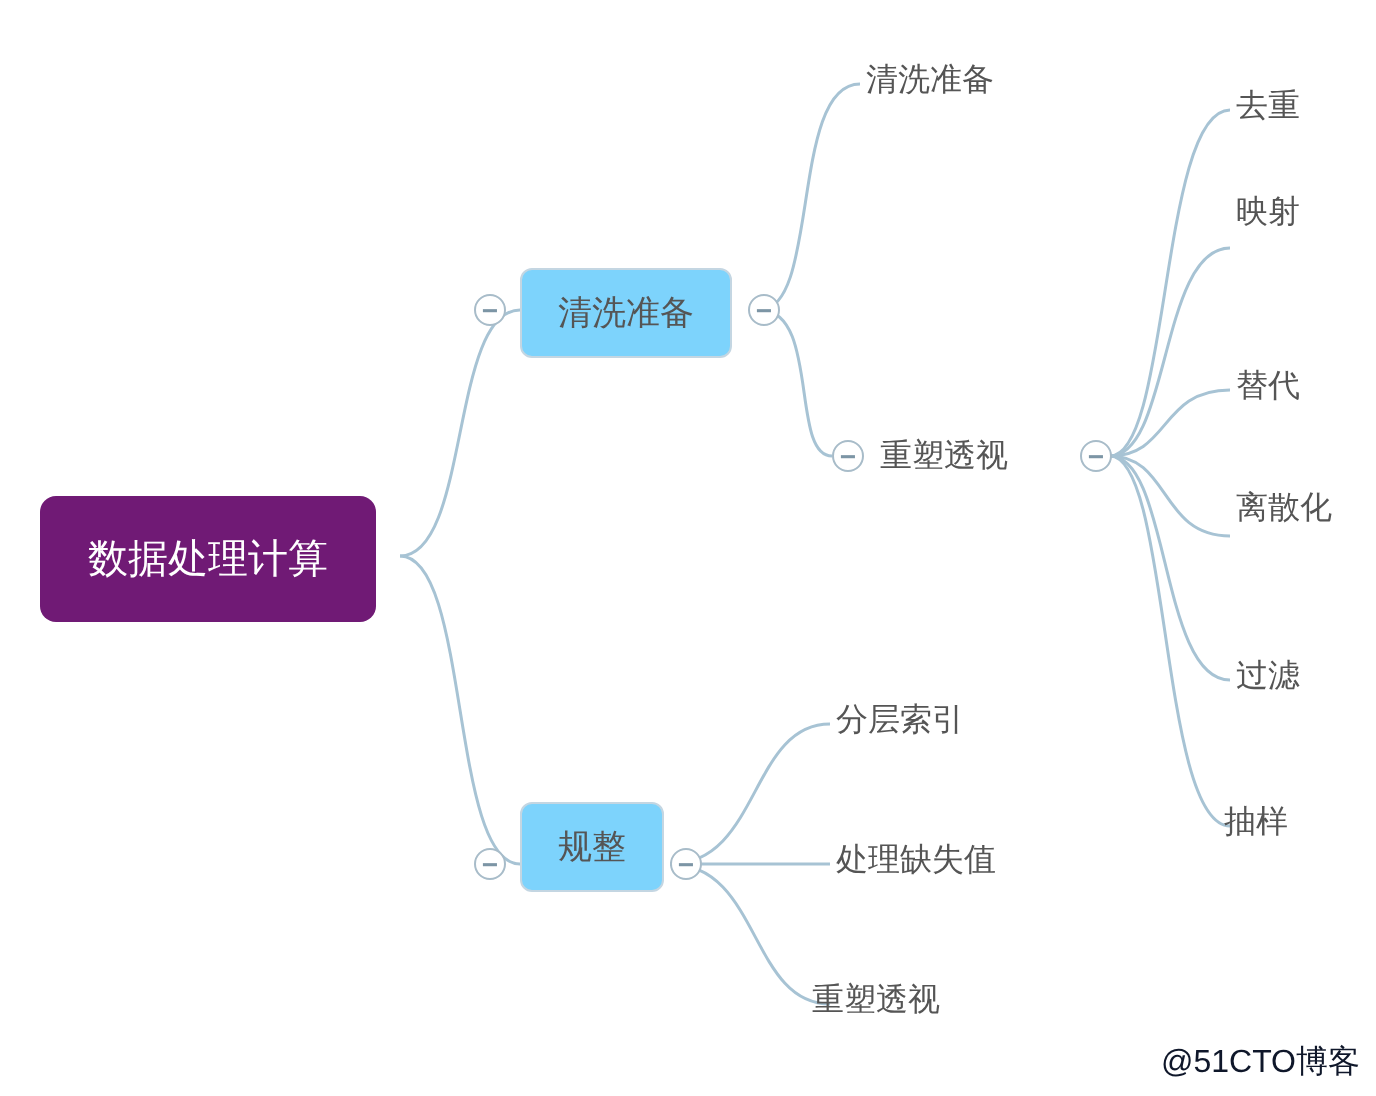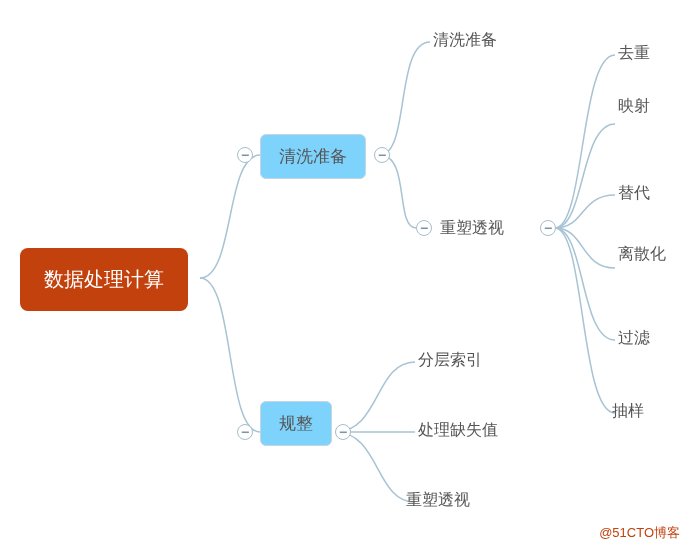--- a/index.html
+++ b/index.html
@@ -1,22 +1,22 @@
 <!DOCTYPE html>
 <html><head>
 <meta charset="utf-8">
 <style>
 html,body{margin:0;padding:0;width:688px;height:548px;background:#fff;font-family:"Microsoft YaHei","PingFang SC",sans-serif;overflow:hidden}
 svg{position:absolute;top:0;left:0}
 .node{position:absolute;white-space:nowrap}
-.root{background:#c2410c;color:#fff;font-size:20px;padding:18px 24px;border-radius:8px}
+.root{background:#701a75;color:#fff;font-size:20px;padding:18px 24px;border-radius:8px}
 .box{background:#7dd3fc;color:#555;font-size:17px;padding:10px 18px;border:1px solid #c4d6e2;border-radius:6px}
 .leaf{color:#555;font-size:16px}
 .tog{position:absolute;width:16px;height:16px;border:1px solid #a8bcc9;border-radius:50%;background:#fff;color:#7c95a5;font-size:14px;line-height:14px;text-align:center;font-weight:bold;box-sizing:border-box}
-.wm{position:absolute;right:8px;bottom:6px;color:#c2410c;font-size:13px}
+.wm{position:absolute;right:8px;bottom:6px;color:#0f172a;font-size:16px}
 </style>
 </head>
 <body>
 
 <svg width="688" height="548">
   <g fill="none" stroke="#a7c3d4" stroke-width="1.5">
     <path d="M200 278 C 235 278 225 155 260 155"></path>
     <path d="M200 278 C 235 278 225 432 260 432"></path>
     <path d="M380 155 C 410 155 395 42 430 42"></path>
     <path d="M380 155 C 410 155 395 228 416 228"></path>

